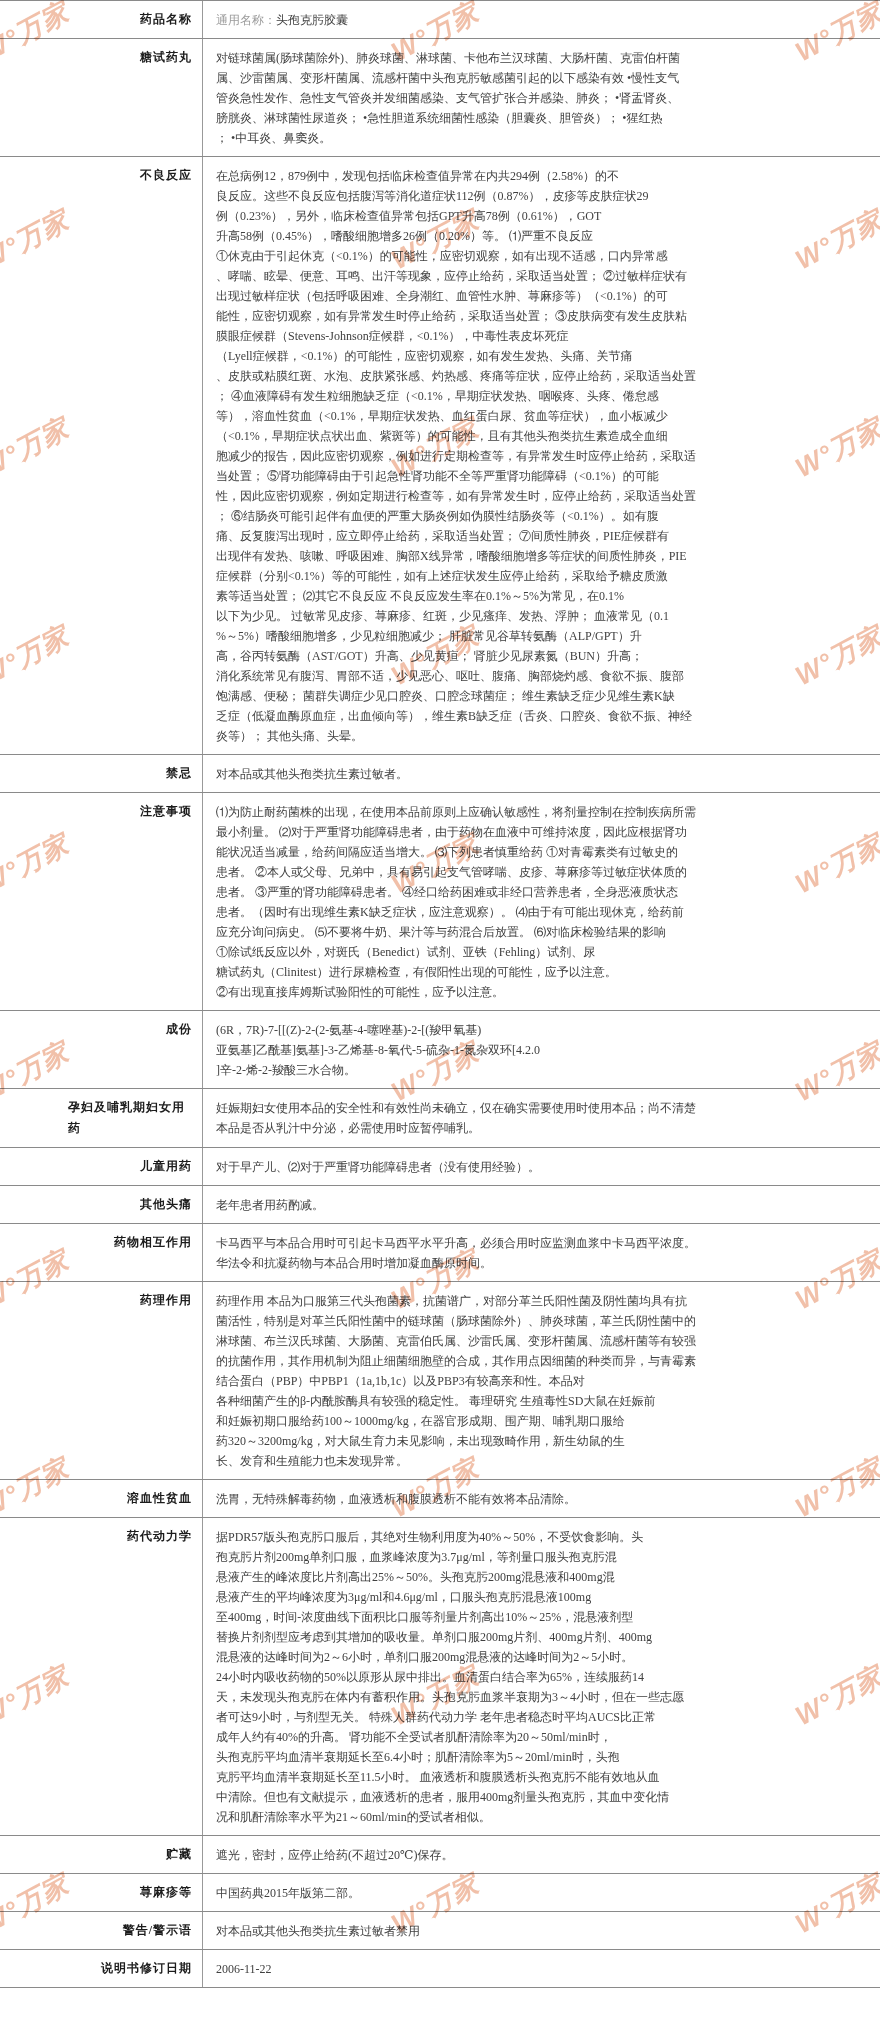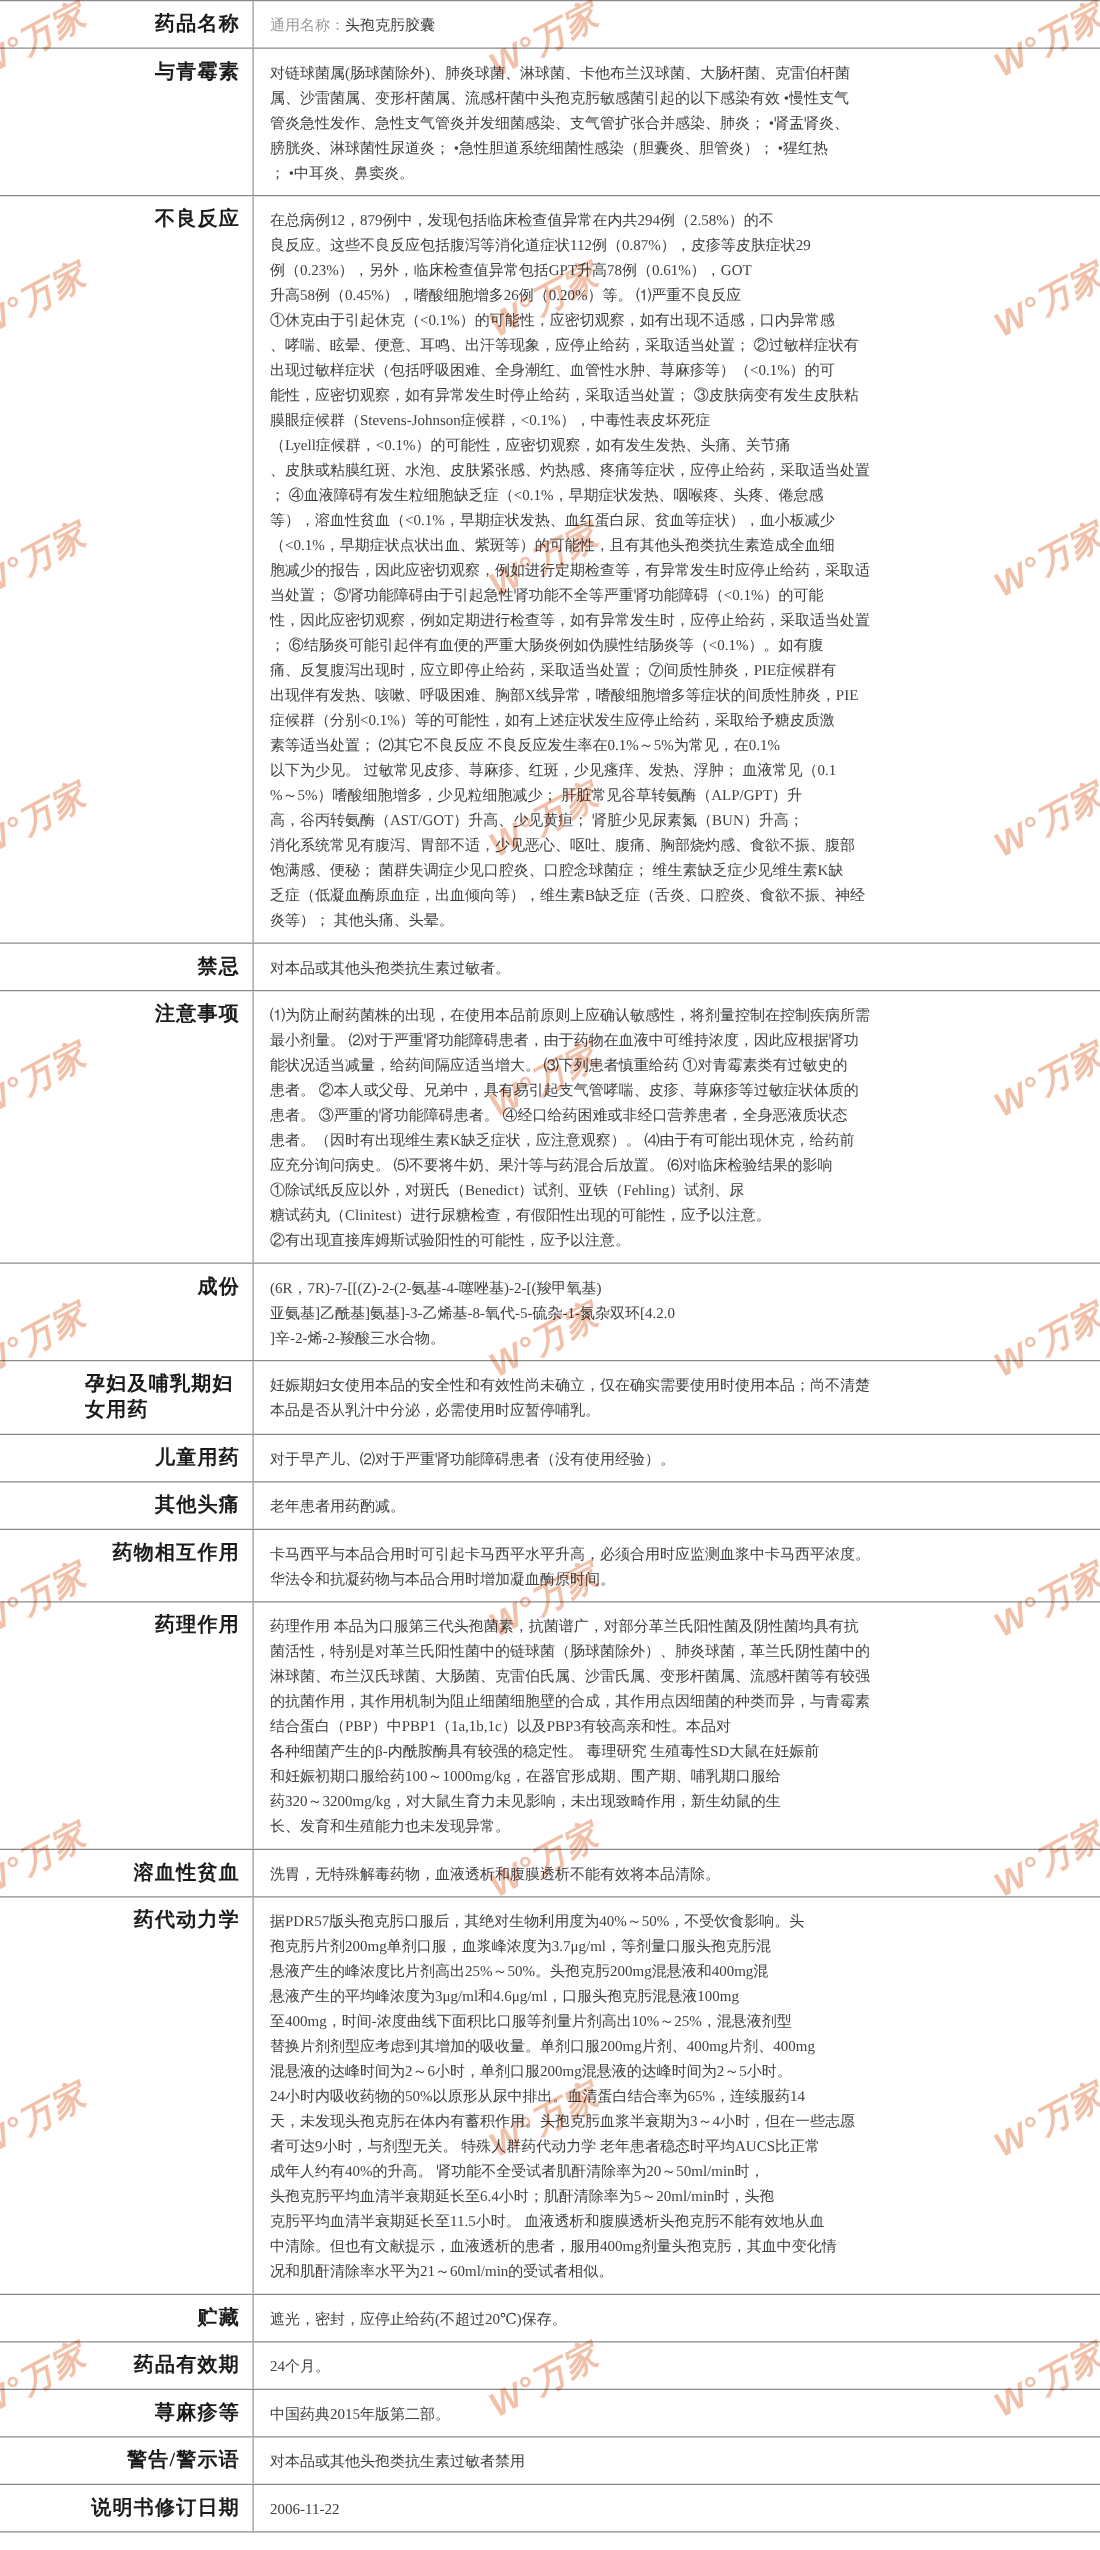--- a/index.html
+++ b/index.html
@@ -13,21 +13,21 @@
     width:880px;border-top:1px solid #8a8a8a;box-sizing:border-box;
   }
   .row{display:flex;border-bottom:1px solid #8a8a8a;align-items:stretch;}
   .label-cell{
     width:203px;min-width:203px;box-sizing:border-box;
     border-right:1px solid #999999;
     text-align:right;padding:8px 10px 8px 10px;
   }
   .label-cell .label-inner{
     display:inline-block;max-width:124px;text-align:left;
-    font-weight:bold;color:#1c1c1c;font-size:16px;line-height:21px;
+    font-weight:bold;color:#1c1c1c;font-size:12px;line-height:21px;
     letter-spacing:1px;
   }
   .content-cell{
     flex:1;box-sizing:border-box;padding:9px 14px 8px 13px;
     font-size:12px;line-height:20px;color:#404040;
     white-space:pre-line;word-break:break-all;
   }
   .generic-prefix{color:#9b9b9b;}
   .generic-value{color:#3c3c3c;}
   .watermark-layer{
@@ -44,21 +44,21 @@
 </head>
 <body>
 
 <div class="page">
   <div class="drug-table" id="drug-table">
       <div class="row">
         <div class="label-cell"><span class="label-inner">药品名称</span></div>
         <div class="content-cell"><span class="generic-prefix">通用名称：</span><span class="generic-value">头孢克肟胶囊</span></div>
       </div>
       <div class="row">
-        <div class="label-cell"><span class="label-inner">与青霉素</span></div>
+        <div class="label-cell"><span class="label-inner">糖试药丸</span></div>
         <div class="content-cell">对链球菌属(肠球菌除外)、肺炎球菌、淋球菌、卡他布兰汉球菌、大肠杆菌、克雷伯杆菌
 属、沙雷菌属、变形杆菌属、流感杆菌中头孢克肟敏感菌引起的以下感染有效 •慢性支气
 管炎急性发作、急性支气管炎并发细菌感染、支气管扩张合并感染、肺炎； •肾盂肾炎、
 膀胱炎、淋球菌性尿道炎； •急性胆道系统细菌性感染（胆囊炎、胆管炎）； •猩红热
 ； •中耳炎、鼻窦炎。</div>
       </div>
       <div class="row">
         <div class="label-cell"><span class="label-inner">不良反应</span></div>
         <div class="content-cell">在总病例12，879例中，发现包括临床检查值异常在内共294例（2.58%）的不
 良反应。这些不良反应包括腹泻等消化道症状112例（0.87%），皮疹等皮肤症状29
@@ -161,24 +161,20 @@
 者可达9小时，与剂型无关。 特殊人群药代动力学 老年患者稳态时平均AUCS比正常
 成年人约有40%的升高。 肾功能不全受试者肌酐清除率为20～50ml/min时，
 头孢克肟平均血清半衰期延长至6.4小时；肌酐清除率为5～20ml/min时，头孢
 克肟平均血清半衰期延长至11.5小时。 血液透析和腹膜透析头孢克肟不能有效地从血
 中清除。但也有文献提示，血液透析的患者，服用400mg剂量头孢克肟，其血中变化情
 况和肌酐清除率水平为21～60ml/min的受试者相似。</div>
       </div>
       <div class="row">
         <div class="label-cell"><span class="label-inner">贮藏</span></div>
         <div class="content-cell">遮光，密封，应停止给药(不超过20℃)保存。</div>
-      </div>
-      <div class="row">
-        <div class="label-cell"><span class="label-inner">药品有效期</span></div>
-        <div class="content-cell">24个月。</div>
       </div>
       <div class="row">
         <div class="label-cell"><span class="label-inner">荨麻疹等</span></div>
         <div class="content-cell">中国药典2015年版第二部。</div>
       </div>
       <div class="row">
         <div class="label-cell"><span class="label-inner">警告/警示语</span></div>
         <div class="content-cell">对本品或其他头孢类抗生素过敏者禁用</div>
       </div>
       <div class="row">

